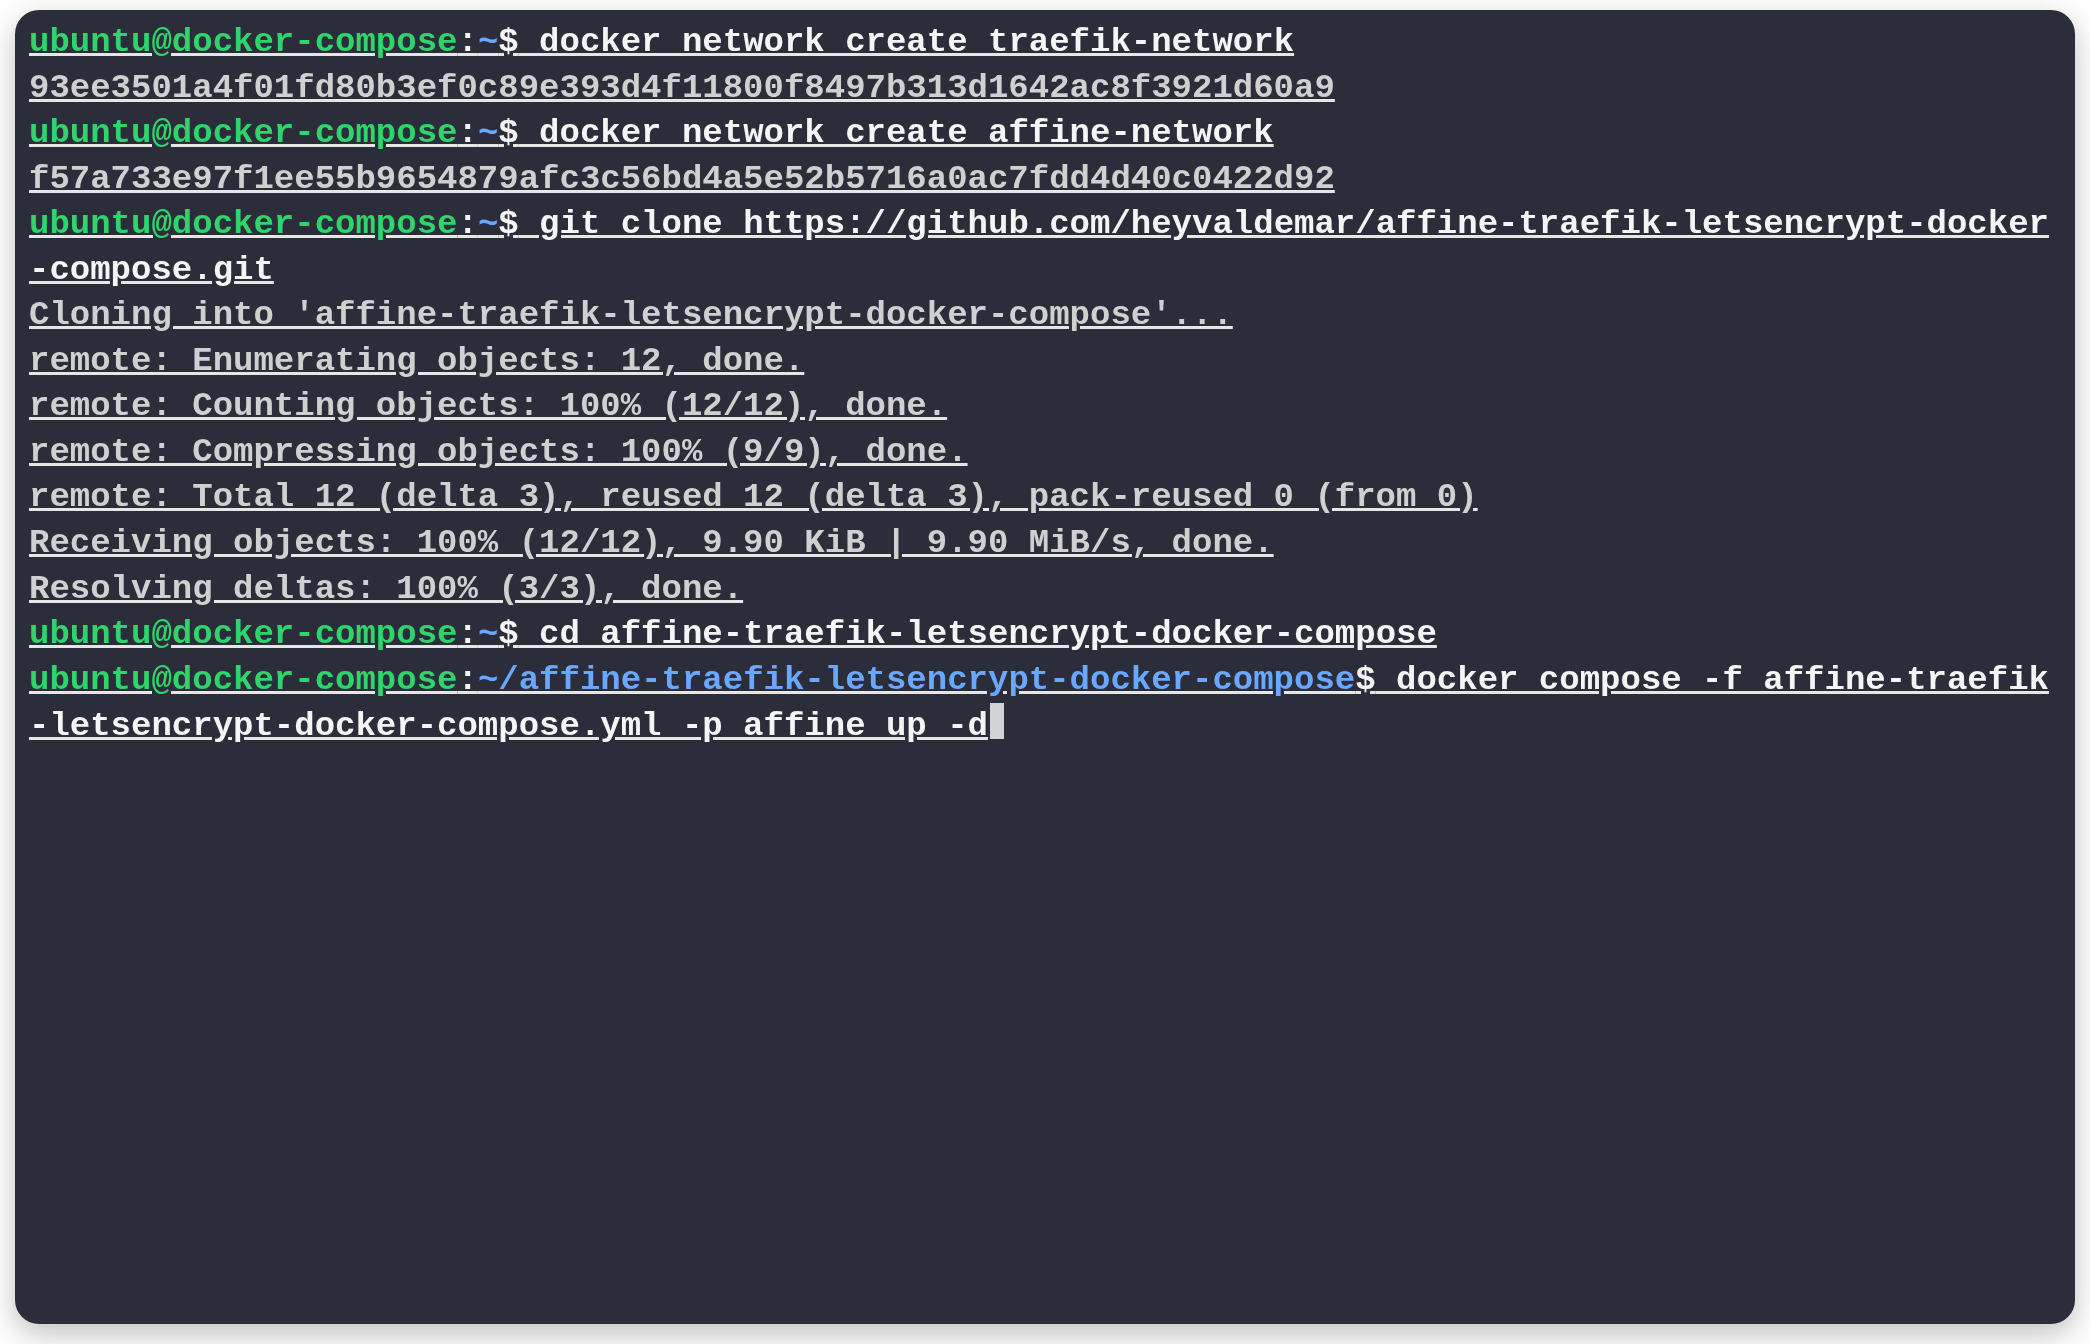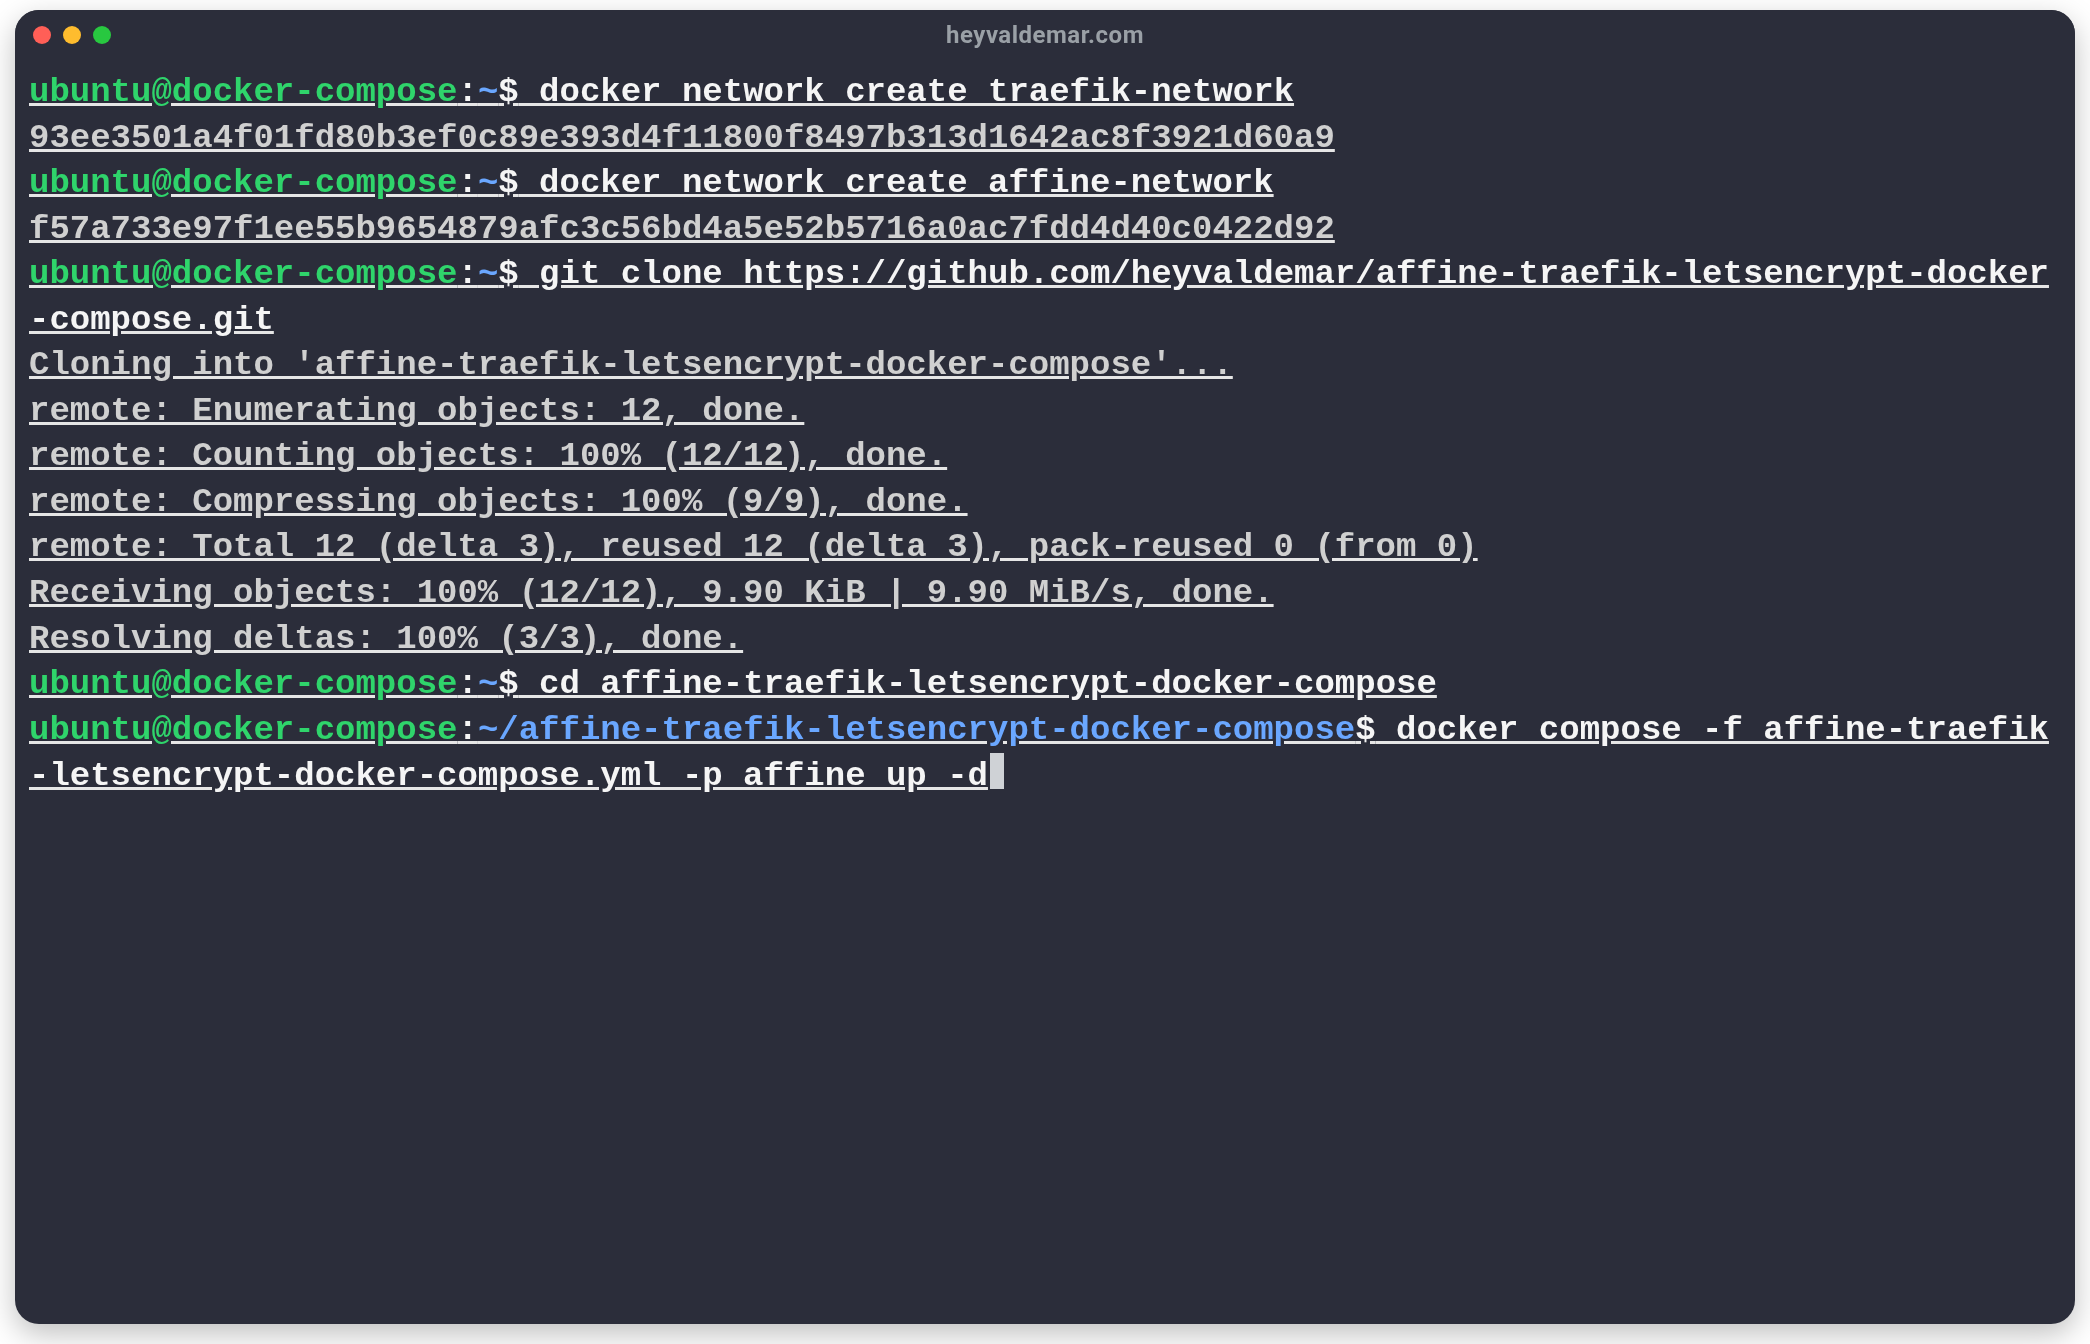--- a/index.html
+++ b/index.html
@@ -88,28 +88,20 @@
     height: 1.05em;
     background: var(--cursor);
     vertical-align: -4px;
     margin-left: 2px;
   }
 </style>
 </head>
 <body>
 
 <div class="window">
-  <div class="titlebar">
-    <div class="traffic">
-      <span class="dot red"></span>
-      <span class="dot yellow"></span>
-      <span class="dot green"></span>
-    </div>
-    <div class="title">heyvaldemar.com</div>
-  </div>
 
   <div class="term"><span class="p-user">ubuntu@docker-compose</span><span class="p-sep">:</span><span class="p-path">~</span><span class="p-doll">$</span><span class="cmd"> docker network create traefik-network</span>
 <span class="out">93ee3501a4f01fd80b3ef0c89e393d4f11800f8497b313d1642ac8f3921d60a9</span>
 <span class="p-user">ubuntu@docker-compose</span><span class="p-sep">:</span><span class="p-path">~</span><span class="p-doll">$</span><span class="cmd"> docker network create affine-network</span>
 <span class="out">f57a733e97f1ee55b9654879afc3c56bd4a5e52b5716a0ac7fdd4d40c0422d92</span>
 <span class="p-user">ubuntu@docker-compose</span><span class="p-sep">:</span><span class="p-path">~</span><span class="p-doll">$</span><span class="cmd"> git clone https://github.com/heyvaldemar/affine-traefik-letsencrypt-docker-compose.git</span>
 <span class="out">Cloning into 'affine-traefik-letsencrypt-docker-compose'...</span>
 <span class="out">remote: Enumerating objects: 12, done.</span>
 <span class="out">remote: Counting objects: 100% (12/12), done.</span>
 <span class="out">remote: Compressing objects: 100% (9/9), done.</span>

